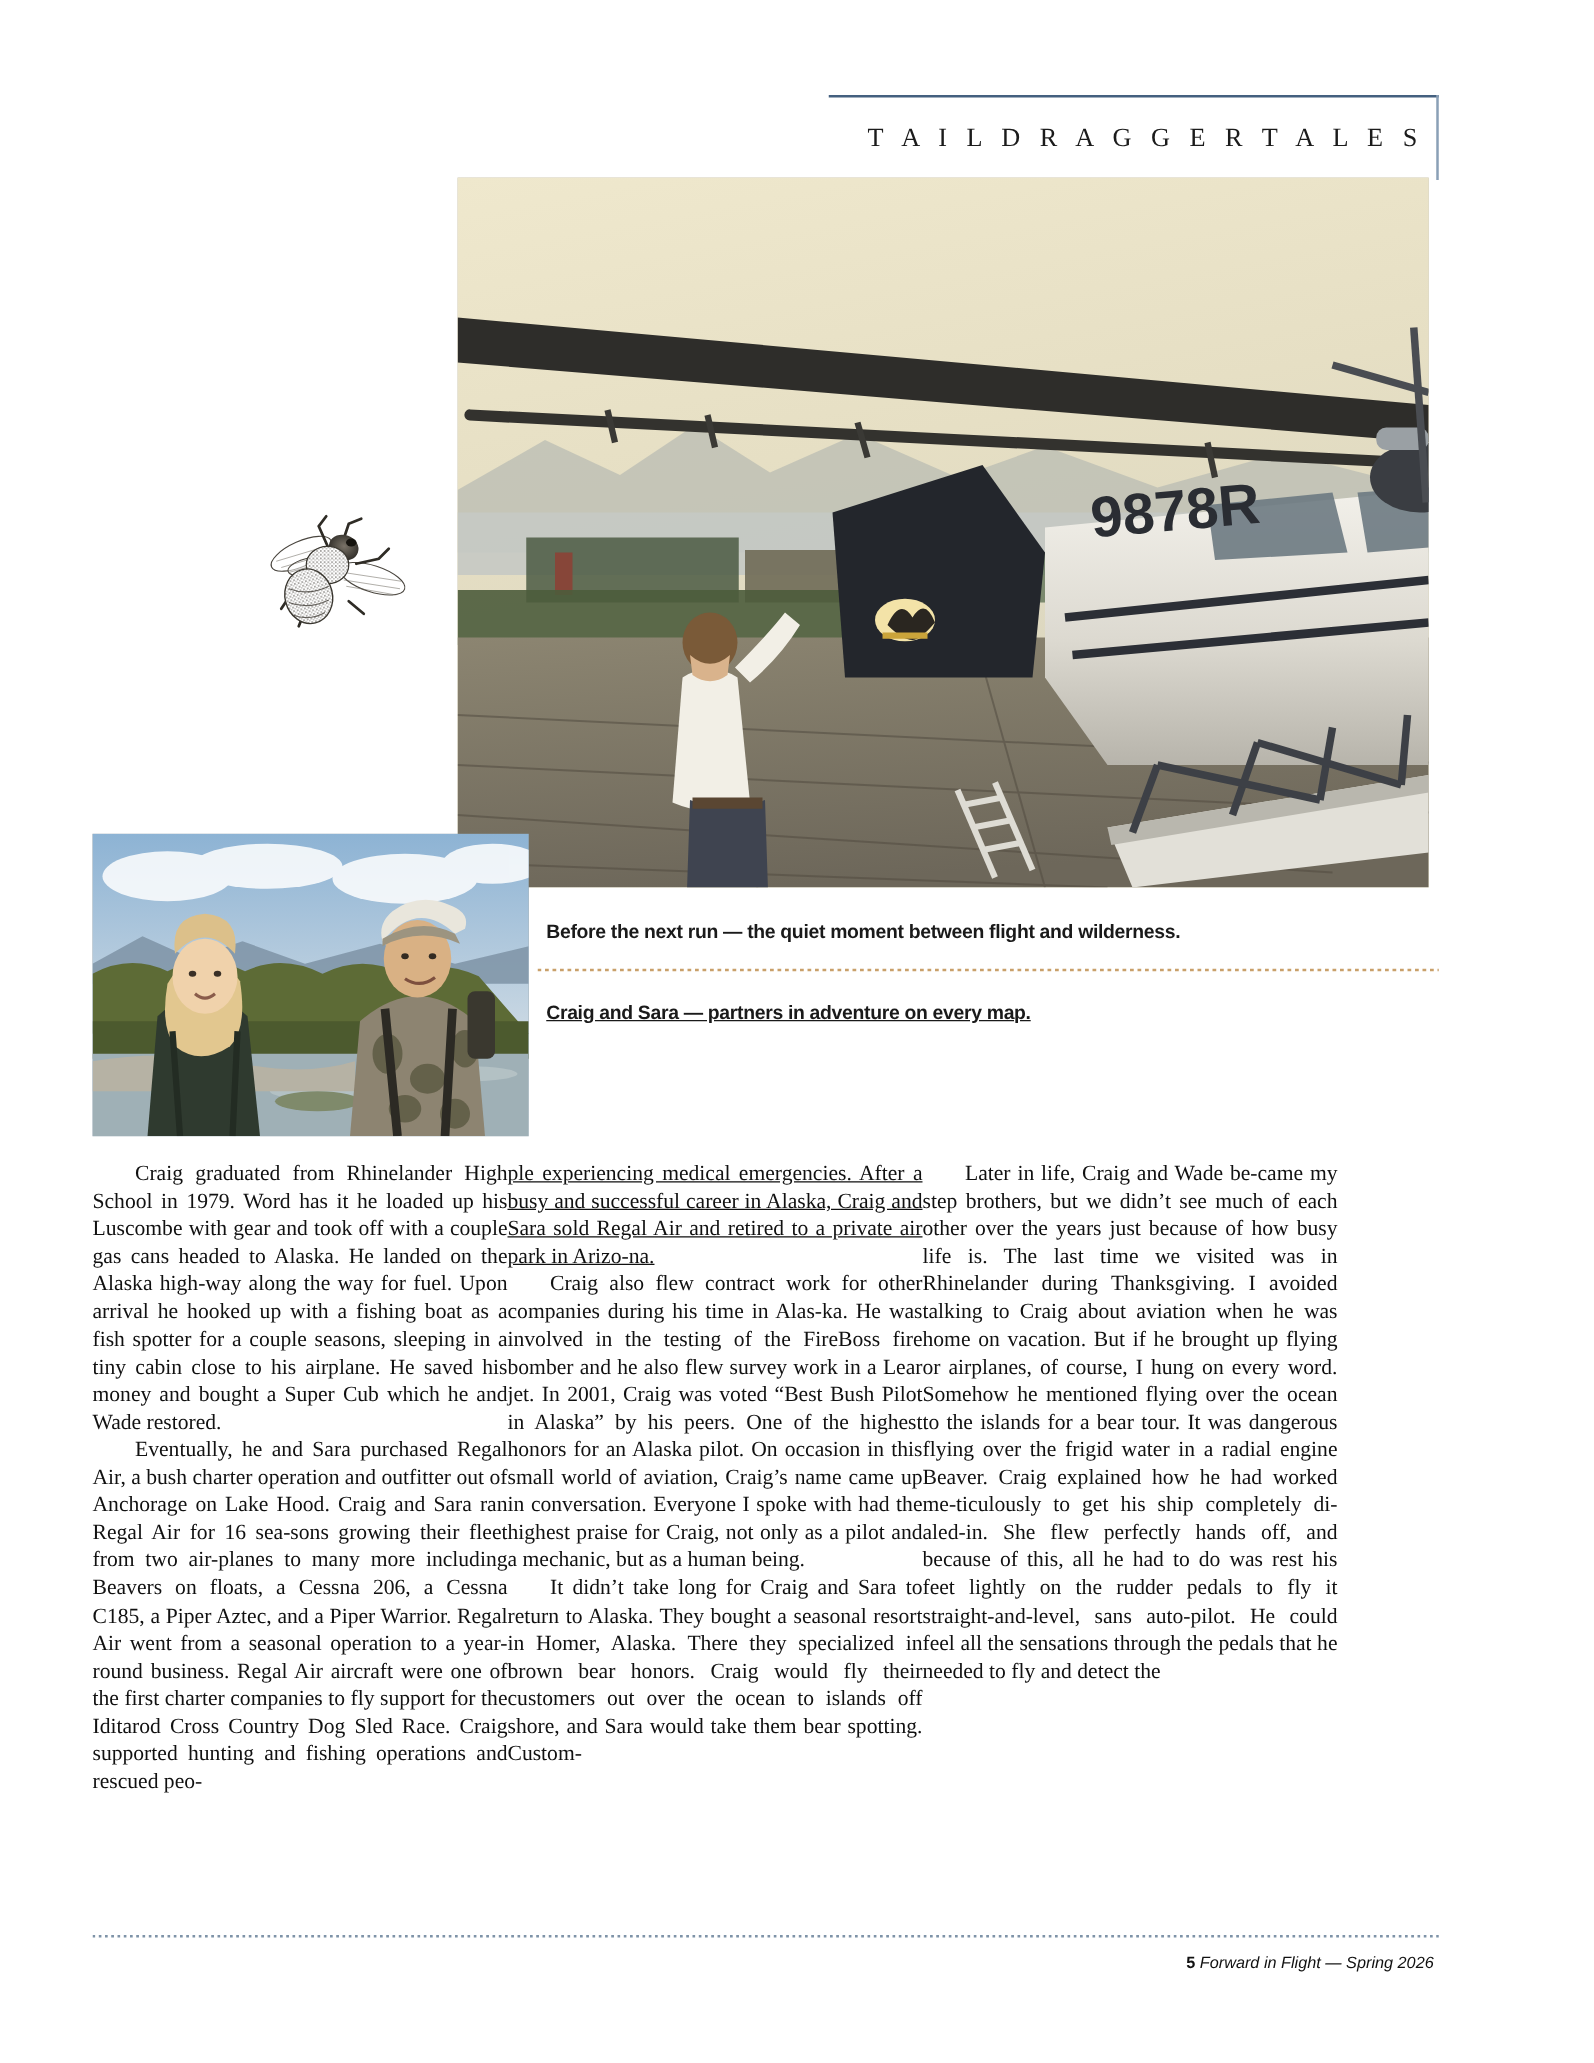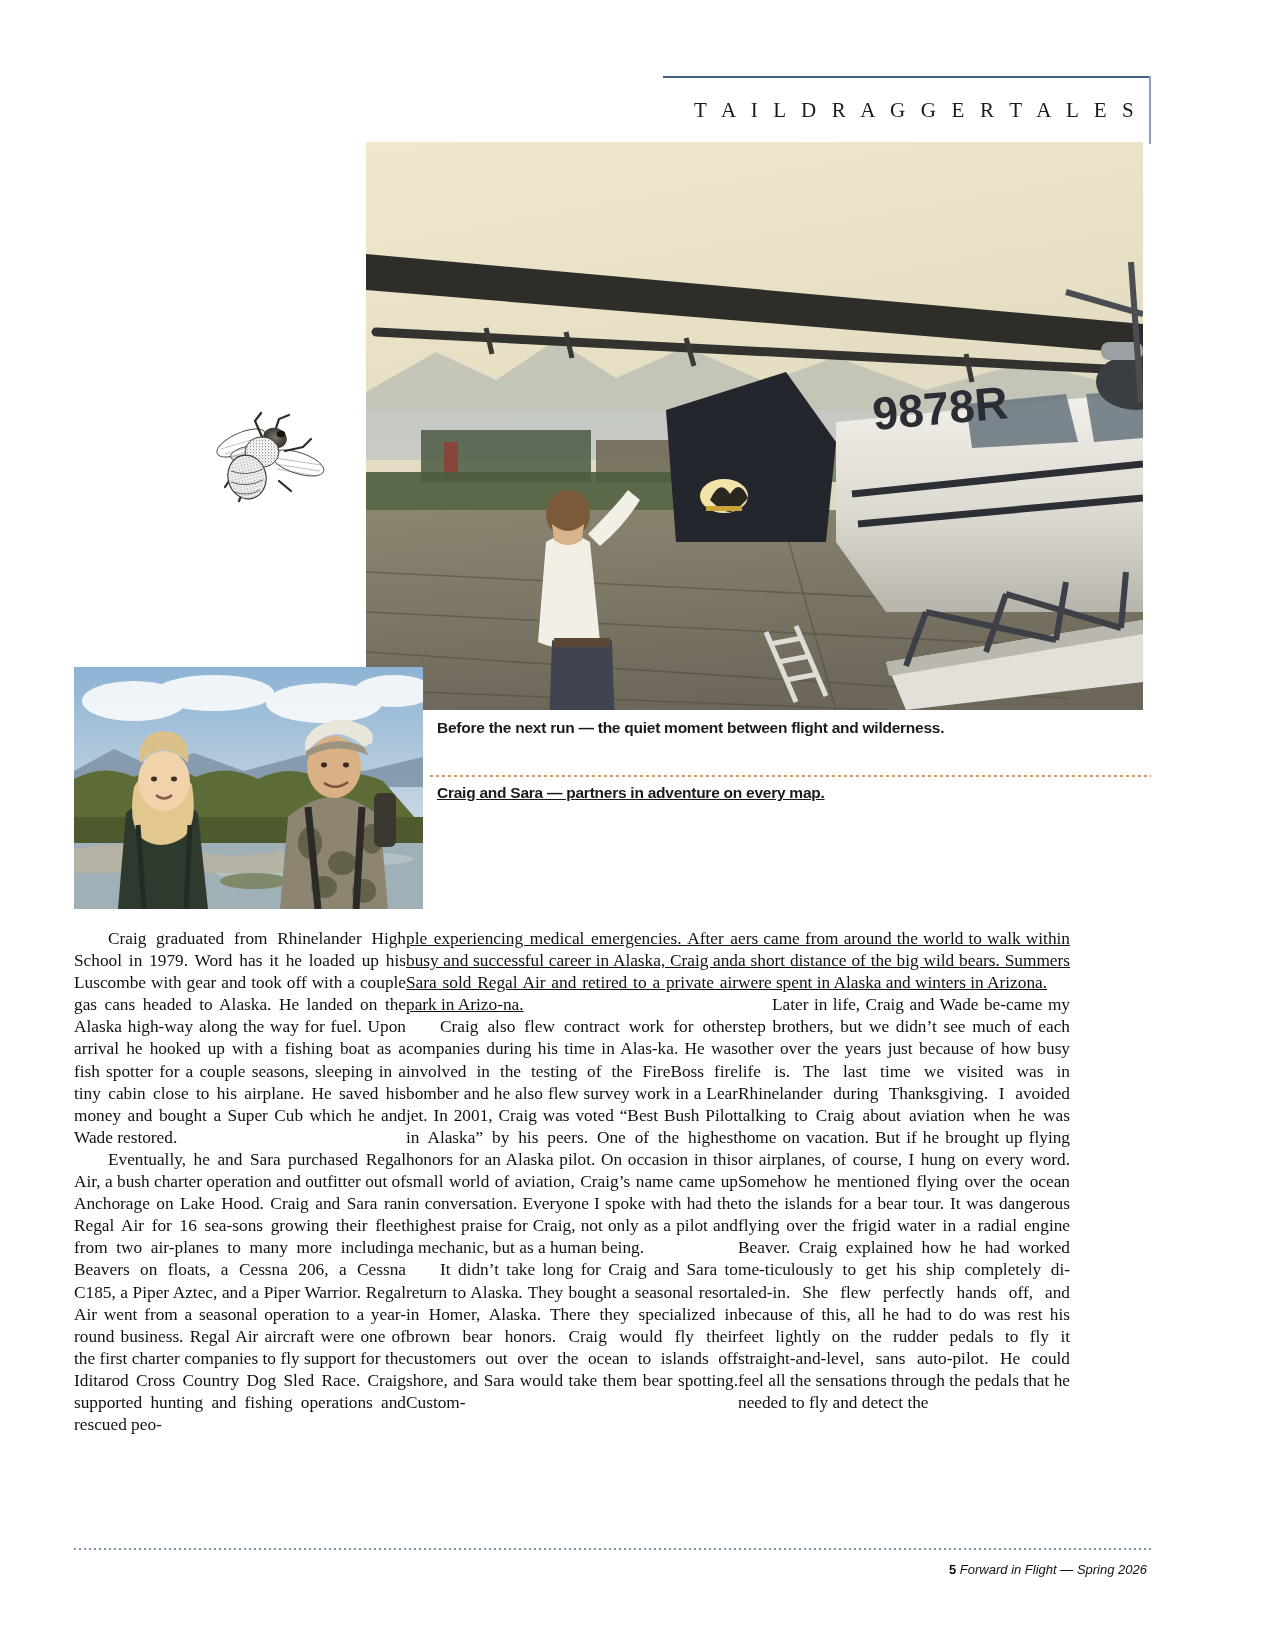--- a/index.html
+++ b/index.html
@@ -84,20 +84,21 @@
 
   
   .caption {
     position: absolute;
     font-family: "Liberation Sans", sans-serif;
     font-weight: bold;
     font-size: 15.5px;
     color: #1a1a1a;
     letter-spacing: -0.25px;
     white-space: nowrap;
+    margin-top: 18px;
   }
   .caption-1 { left: 437px; top: 719px; }
   .caption-2 { left: 437px; top: 784px; text-decoration: underline; }
 
   .caption-dotrule {
     position: absolute;
     left: 430px;
     top: 775px;
     width: 721px;
     height: 2px;
@@ -398,21 +399,20 @@
   <div class="col">
     <p>Craig graduated from Rhinelander High School in 1979. Word has it he loaded up his Luscombe with gear and took off with a couple gas cans headed to Alaska. He landed on the Alaska high-way along the way for fuel. Upon arrival he hooked up with a fishing boat as a fish spotter for a couple seasons, sleeping in a tiny cabin close to his airplane. He saved his money and bought a Super Cub which he and Wade restored.</p>
     <p>Eventually, he and Sara purchased Regal Air, a bush charter operation and outfitter out of Anchorage on Lake Hood. Craig and Sara ran Regal Air for 16 sea-sons growing their fleet from two air-planes to many more including Beavers on floats, a Cessna 206, a Cessna C185, a Piper Aztec, and a Piper Warrior. Regal Air went from a seasonal operation to a year-round business. Regal Air aircraft were one of the first charter companies to fly support for the Iditarod Cross Country Dog Sled Race. Craig supported hunting and fishing operations and rescued peo-</p>
   </div>
   <div class="col">
     <p class="cont">ple experiencing medical emergencies. After a busy and successful career in Alaska, Craig and Sara sold Regal Air and retired to a private air park in Arizo-na.</p>
     <p>Craig also flew contract work for other companies during his time in Alas-ka. He was involved in the testing of the FireBoss fire bomber and he also flew survey work in a Lear jet. In 2001, Craig was voted “Best Bush Pilot in Alaska” by his peers. One of the highest honors for an Alaska pilot. On occasion in this small world of aviation, Craig’s name came up in conversation. Everyone I spoke with had the highest praise for Craig, not only as a pilot and a mechanic, but as a human being.</p>
     <p>It didn’t take long for Craig and Sara to return to Alaska. They bought a seasonal resort in Homer, Alaska. There they specialized in brown bear honors. Craig would fly their customers out over the ocean to islands off shore, and Sara would take them bear spotting. Custom-</p>
   </div>
   <div class="col">
-    <p class="cont">ers came from around the world to walk within a short distance of the big wild bears. Summers were spent in Alaska and winters in Arizona.</p>
     <p>Later in life, Craig and Wade be-came my step brothers, but we didn’t see much of each other over the years just because of how busy life is. The last time we visited was in Rhinelander during Thanksgiving. I avoided talking to Craig about aviation when he was home on vacation. But if he brought up flying or airplanes, of course, I hung on every word. Somehow he mentioned flying over the ocean to the islands for a bear tour. It was dangerous flying over the frigid water in a radial engine Beaver. Craig explained how he had worked me-ticulously to get his ship completely di-aled-in. She flew perfectly hands off, and because of this, all he had to do was rest his feet lightly on the rudder pedals to fly it straight-and-level, sans auto-pilot. He could feel all the sensations through the pedals that he needed to fly and detect the</p>
   </div>
 </div>
 
 <div class="footer-dotrule"></div>
 <div class="footer-text">
   <span class="pg">5</span>
   <span>Forward in Flight — Spring 2026</span>
 </div>
 

